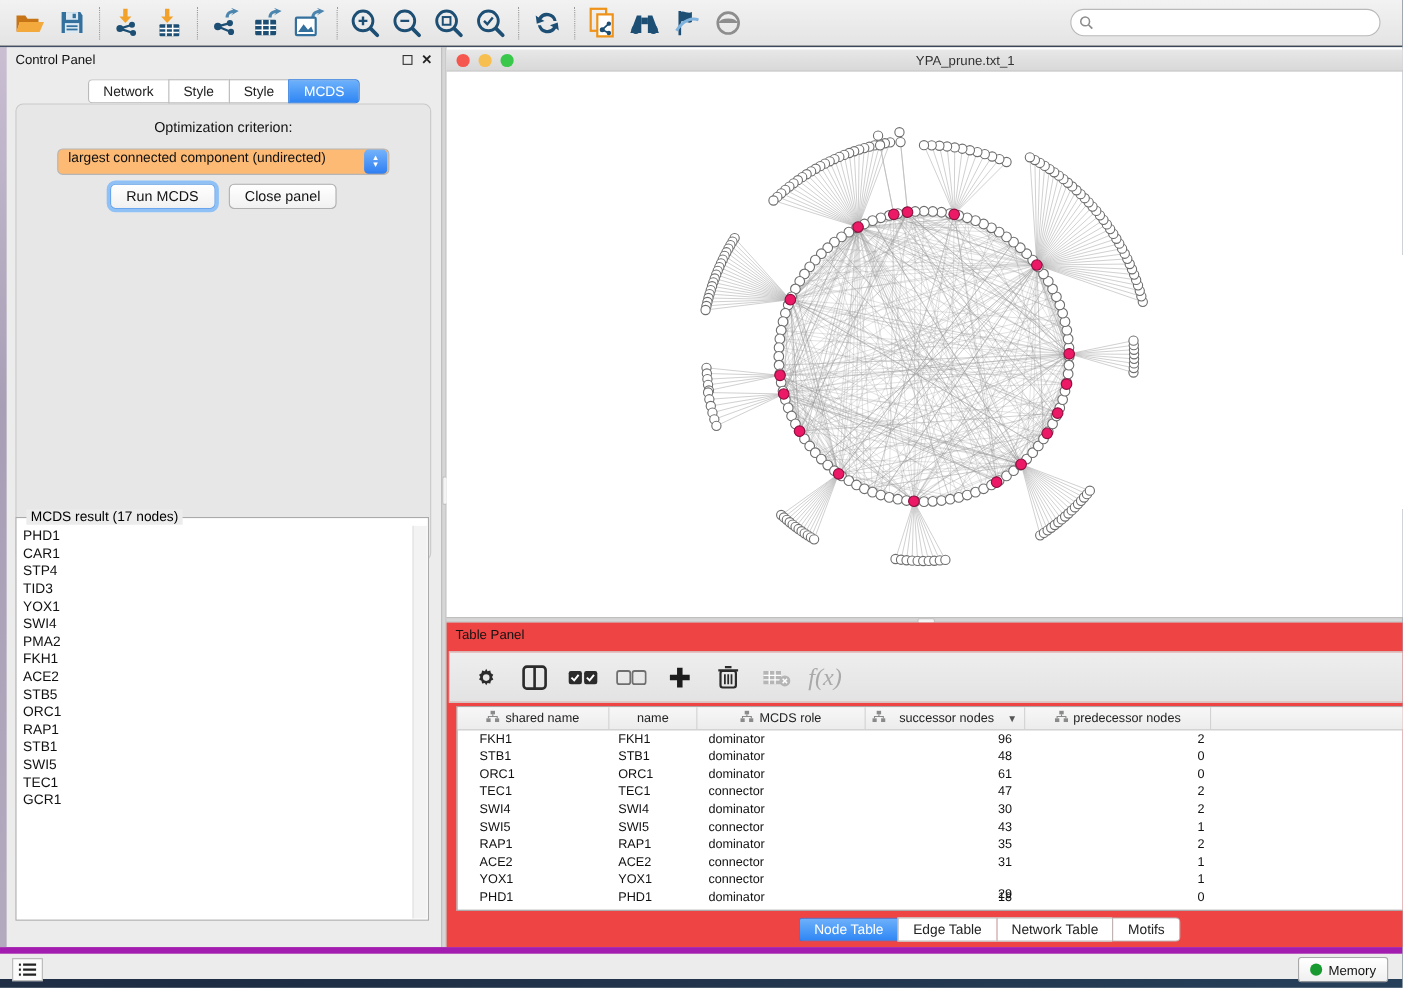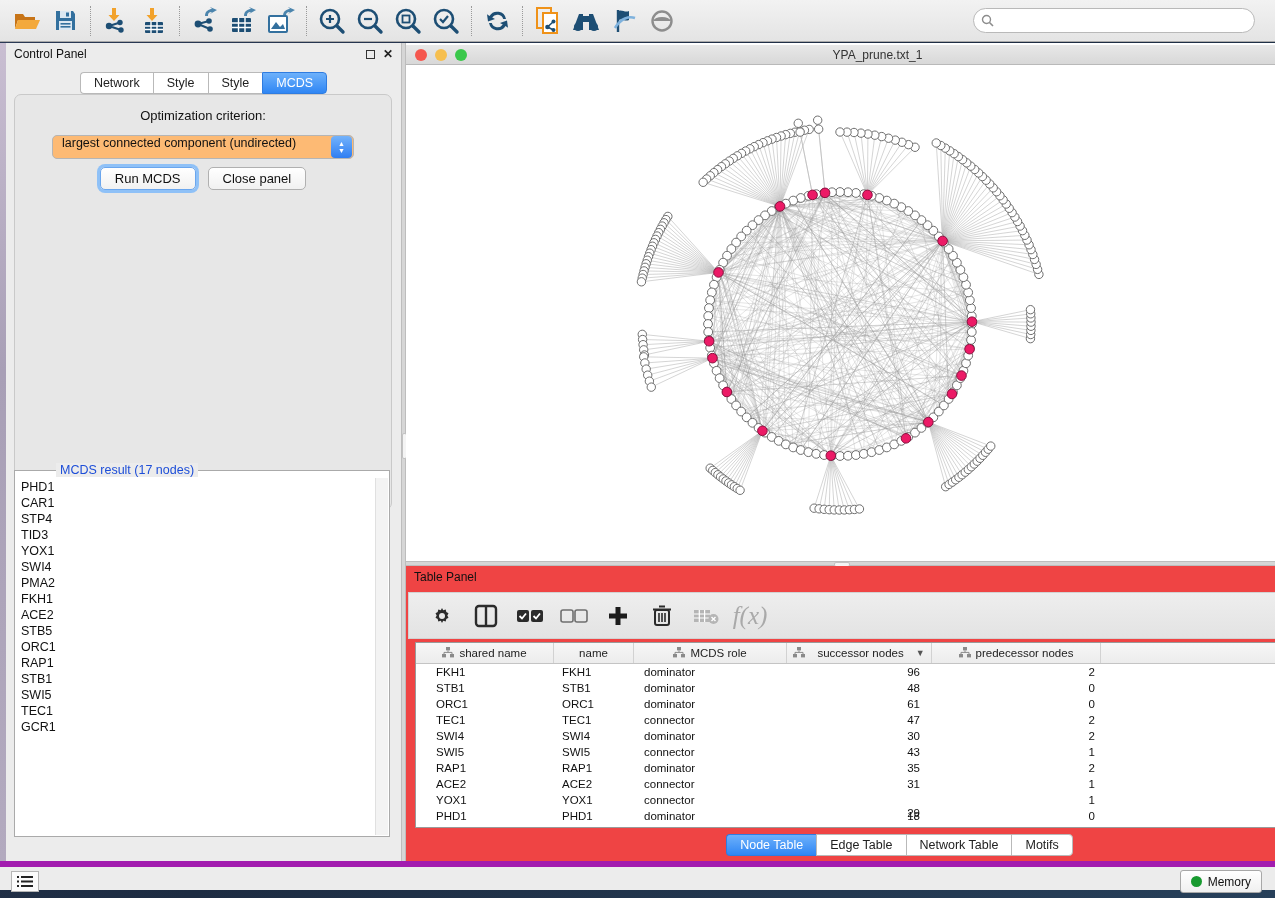--- a/index.html
+++ b/index.html
@@ -50,21 +50,21 @@
     align-items:center; justify-content:center; gap:1px; }
   .stepper span { color:#fff; font-size:7px; line-height:6px; }
   .cp-btnrow { position:absolute; top:72px; left:0; right:0; display:flex; justify-content:center; gap:12px; }
   .btn { font-size:13px; color:#111; background:linear-gradient(#ffffff,#f1f1f1); border:1px solid #b0b0b0;
     border-radius:5px; padding:3px 14px; }
   .btn.focus { box-shadow:0 0 0 3px #8fc1f7; border-color:#6aa6ee; }
 
   .cp-result { position:absolute; top:421px; left:8px; right:11px; height:373px; }
   .groupbox { position:absolute; inset:6px 0 0 0; border:1px solid #aaa; background:#fff; }
   .grouplabel { position:absolute; top:-1px; left:10px; background:#ececec; padding:0 4px;
-    font-size:12.5px; color:#1d4ed8; z-index:2;margin-left:32px; }
+    font-size:12.5px; color:#000000; z-index:2; }
   .mcds-list { position:absolute; inset:8px 14px 2px 2px; overflow:hidden; }
   .mcds-item { font-size:12.5px; color:#111; line-height:16px; padding-left:4px; }
   .list-scroll { position:absolute; top:7px; bottom:1px; right:1px; width:13px; background:#f3f3f3;
     border-left:1px solid #e0e0e0; }
 
   .vsplit { position:absolute; left:401px; top:0; width:5px; height:818px; background:#d6d6d6;
     border-left:1px solid #bdbdbd; border-right:1px solid #bdbdbd; }
   .vgrip { position:absolute; left:0; top:390px; width:5px; height:26px; background:#f4f4f4;
     border:1px solid #c2c2c2; border-radius:2px; }
 
@@ -82,21 +82,21 @@
     border-top:1px solid #bdbdbd; border-bottom:1px solid #bdbdbd; }
   .hgrip { position:absolute; left:428px; top:0; width:16px; height:5px; background:#f4f4f4;
     border:1px solid #c2c2c2; border-radius:2px; }
 
   
   .tablepanel { position:absolute; left:406px; top:523px; width:987px; height:295px; background:#ef4444; }
   .tp-toolbar { position:absolute; left:2px; right:2px; top:26px; height:47px;
     background:linear-gradient(#eeeeee,#e3e3e3); border:1px solid #d2d2d2; display:flex;
     align-items:center; gap:14px; padding-left:18px; }
   .tp-toolbar .tbtn { width:30px; }
-  .fx { font-family:"Liberation Serif", serif; font-style:italic; font-size:25px; color:#a9a9a9; }
+  .fx { font-family:"Liberation Serif", serif; font-style:italic; font-size:22px; color:#a9a9a9; }
 
   .tablebox { position:absolute; left:9px; right:9px; top:76px; height:186px; background:#fff;
     border:1px solid #9a9a9a; }
   .thead { display:flex; height:21px; background:linear-gradient(#f7f7f7,#ececec);
     border-bottom:1px solid #c4c4c4; }
   .th { display:flex; align-items:center; justify-content:center; gap:5px; font-size:11.5px; color:#222;
     border-right:1px solid #d2d2d2; }
   .th svg { flex:0 0 auto; }
   .sortchev { font-size:9px; color:#555; }
   .tbody { position:absolute; left:0; right:15px; top:21px; bottom:0; overflow:hidden; }

